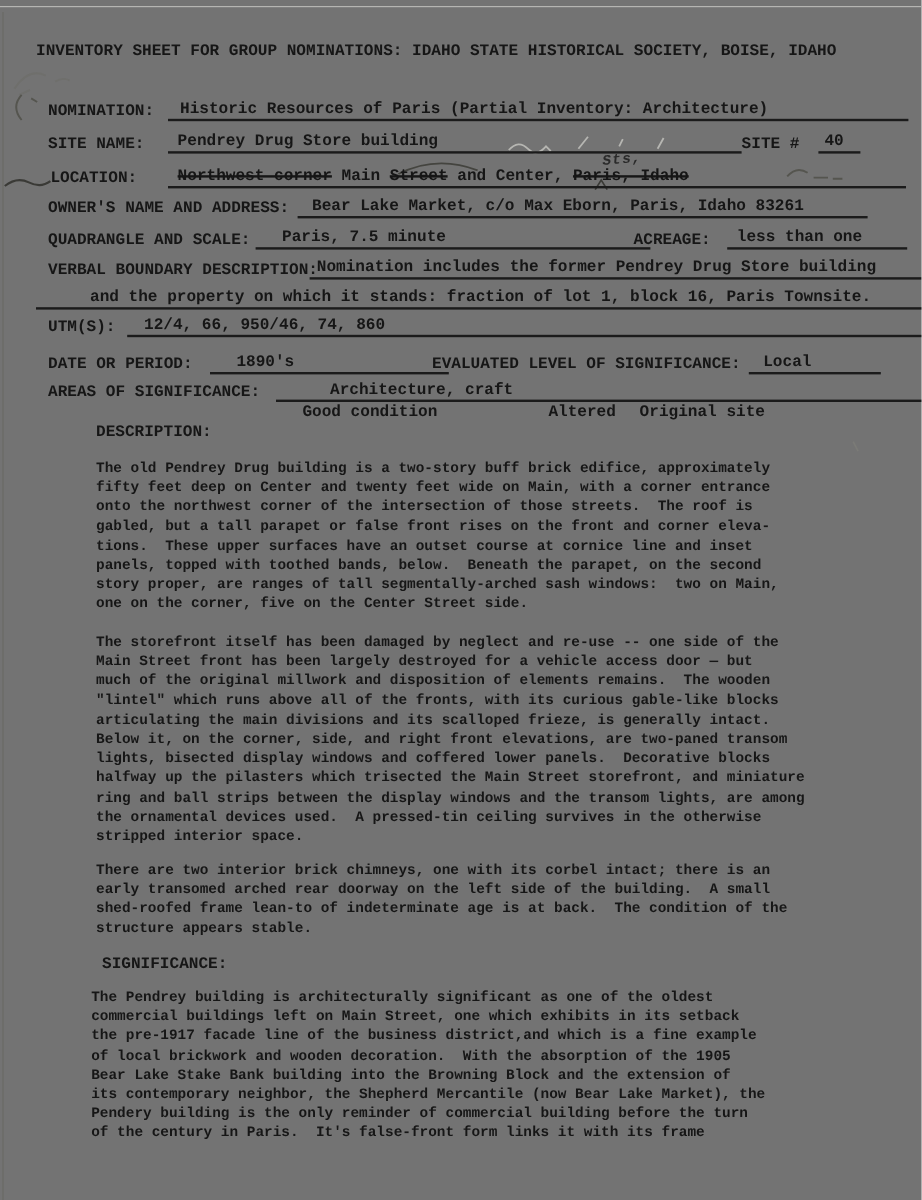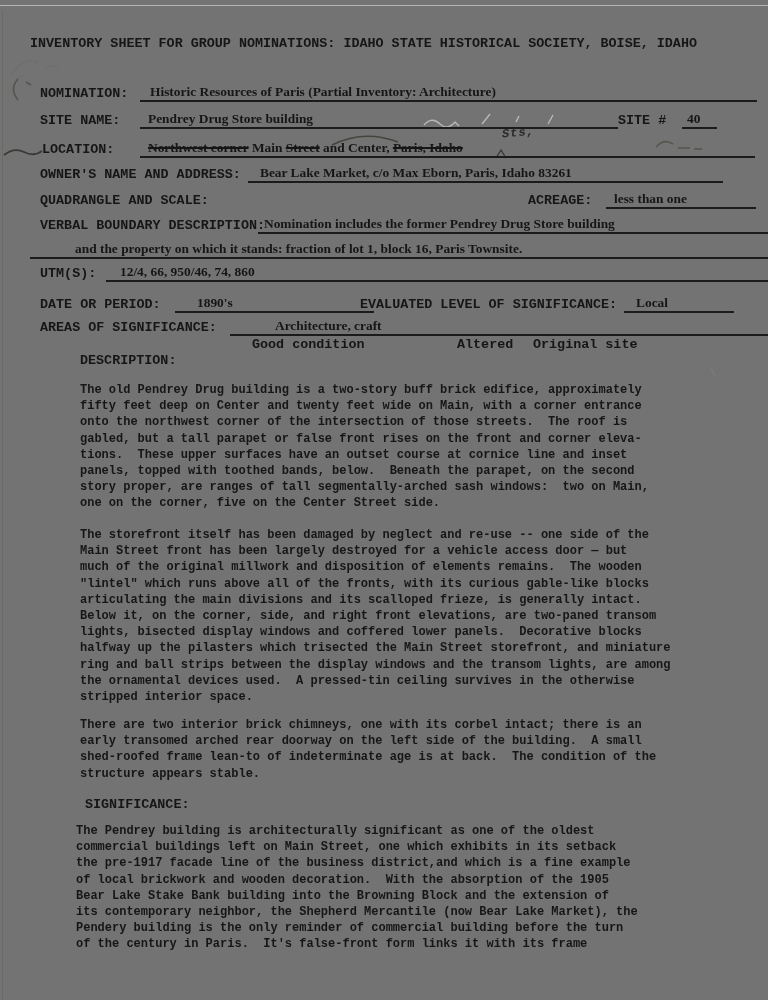--- a/index.html
+++ b/index.html
@@ -9,21 +9,21 @@
     background:#737373;
     font-family:"Liberation Mono", monospace;
     font-weight:700;
     font-size:13.4px;
     color:#161616;
     overflow:hidden;
   }
   .edge-top{position:absolute;left:0;top:5px;width:768px;height:1px;background:#b5b5b2;}
   .edge-left{position:absolute;left:2px;top:10px;width:1px;height:990px;background:#6a6a66;}
   .abs{position:absolute;white-space:nowrap;}
-  .uline{border-bottom:2px solid #1b1b1b;display:inline-block;font-family:Liberation Serif, serif;}
+  .uline{border-bottom:2px solid #1b1b1b;display:inline-block;}
   .strike{text-decoration:line-through;text-decoration-thickness:2px;}
   pre.para{
     position:absolute;margin:0;
     font-family:"Liberation Mono", monospace;
     font-weight:700;font-size:12px;line-height:16.2px;color:#161616;
     white-space:pre;
   }
   .hand{
     font-style:italic;font-size:12px;color:#2a2a2a;
     transform:rotate(-5deg);letter-spacing:1px;
@@ -74,20 +74,21 @@
   <span class="abs uline" style="left:682px;top:111px;width:30px;padding-left:5px">40</span>
 
   <span class="abs" style="left:42px;top:142px">LOCATION:</span>
   <span class="abs uline" style="left:140px;top:140px;width:607px;padding-left:8px"><span class="strike">Northwest corner</span><span> Main </span><span class="strike">Street</span><span> and Center, </span><span class="strike">Paris, Idaho</span></span>
   <span class="abs hand" style="left:502px;top:126px">Sts,</span>
 
   <span class="abs" style="left:40px;top:167px">OWNER'S NAME AND ADDRESS:</span>
   <span class="abs uline" style="left:248px;top:165px;width:463px;padding-left:12px">Bear Lake Market, c/o Max Eborn, Paris, Idaho  83261</span>
 
   <span class="abs" style="left:40px;top:193px">QUADRANGLE AND SCALE:</span>
+  <span class="abs uline" style="left:213px;top:191px;width:307px;padding-left:22px">Paris, 7.5 minute</span>
   <span class="abs" style="left:528px;top:193px">ACREAGE:</span>
   <span class="abs uline" style="left:606px;top:191px;width:142px;padding-left:8px">less than one</span>
 
   <span class="abs" style="left:40px;top:218px">VERBAL BOUNDARY DESCRIPTION:</span>
   <span class="abs uline" style="left:258px;top:216px;width:504px;padding-left:6px">Nomination includes the former Pendrey Drug Store building</span>
   <span class="abs uline" style="left:30px;top:241px;width:732px;padding-left:45px">and the property on which it stands:  fraction of lot 1, block 16, Paris Townsite.</span>
 
   <span class="abs" style="left:40px;top:266px">UTM(S):</span>
   <span class="abs uline" style="left:106px;top:264px;width:650px;padding-left:14px">12/4, 66, 950/46, 74, 860</span>
 

